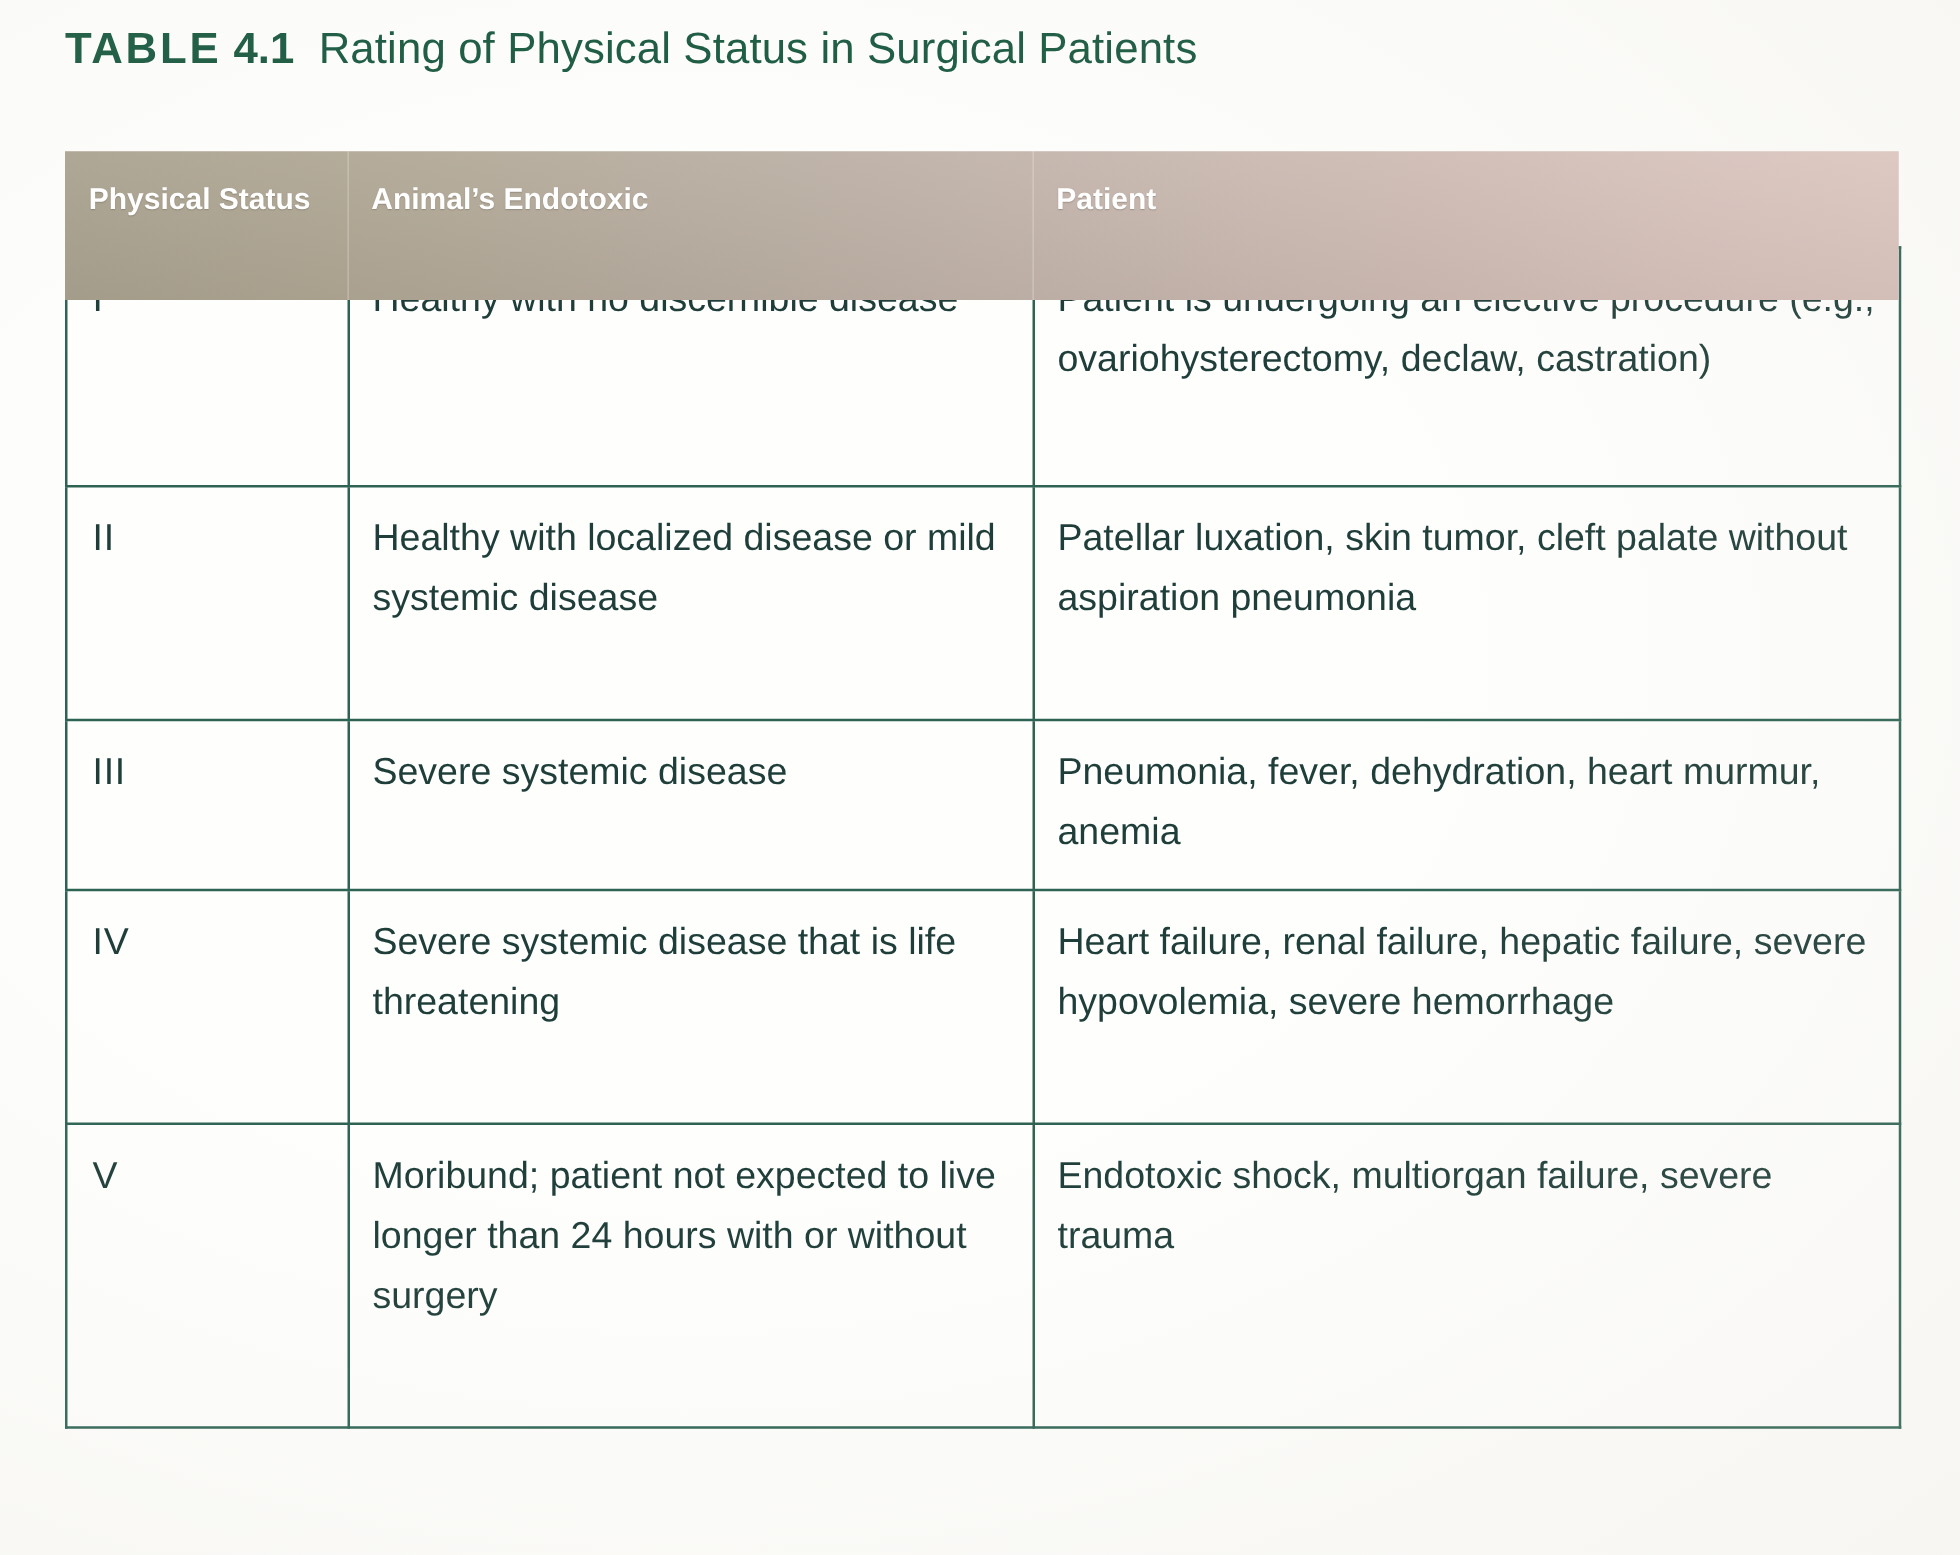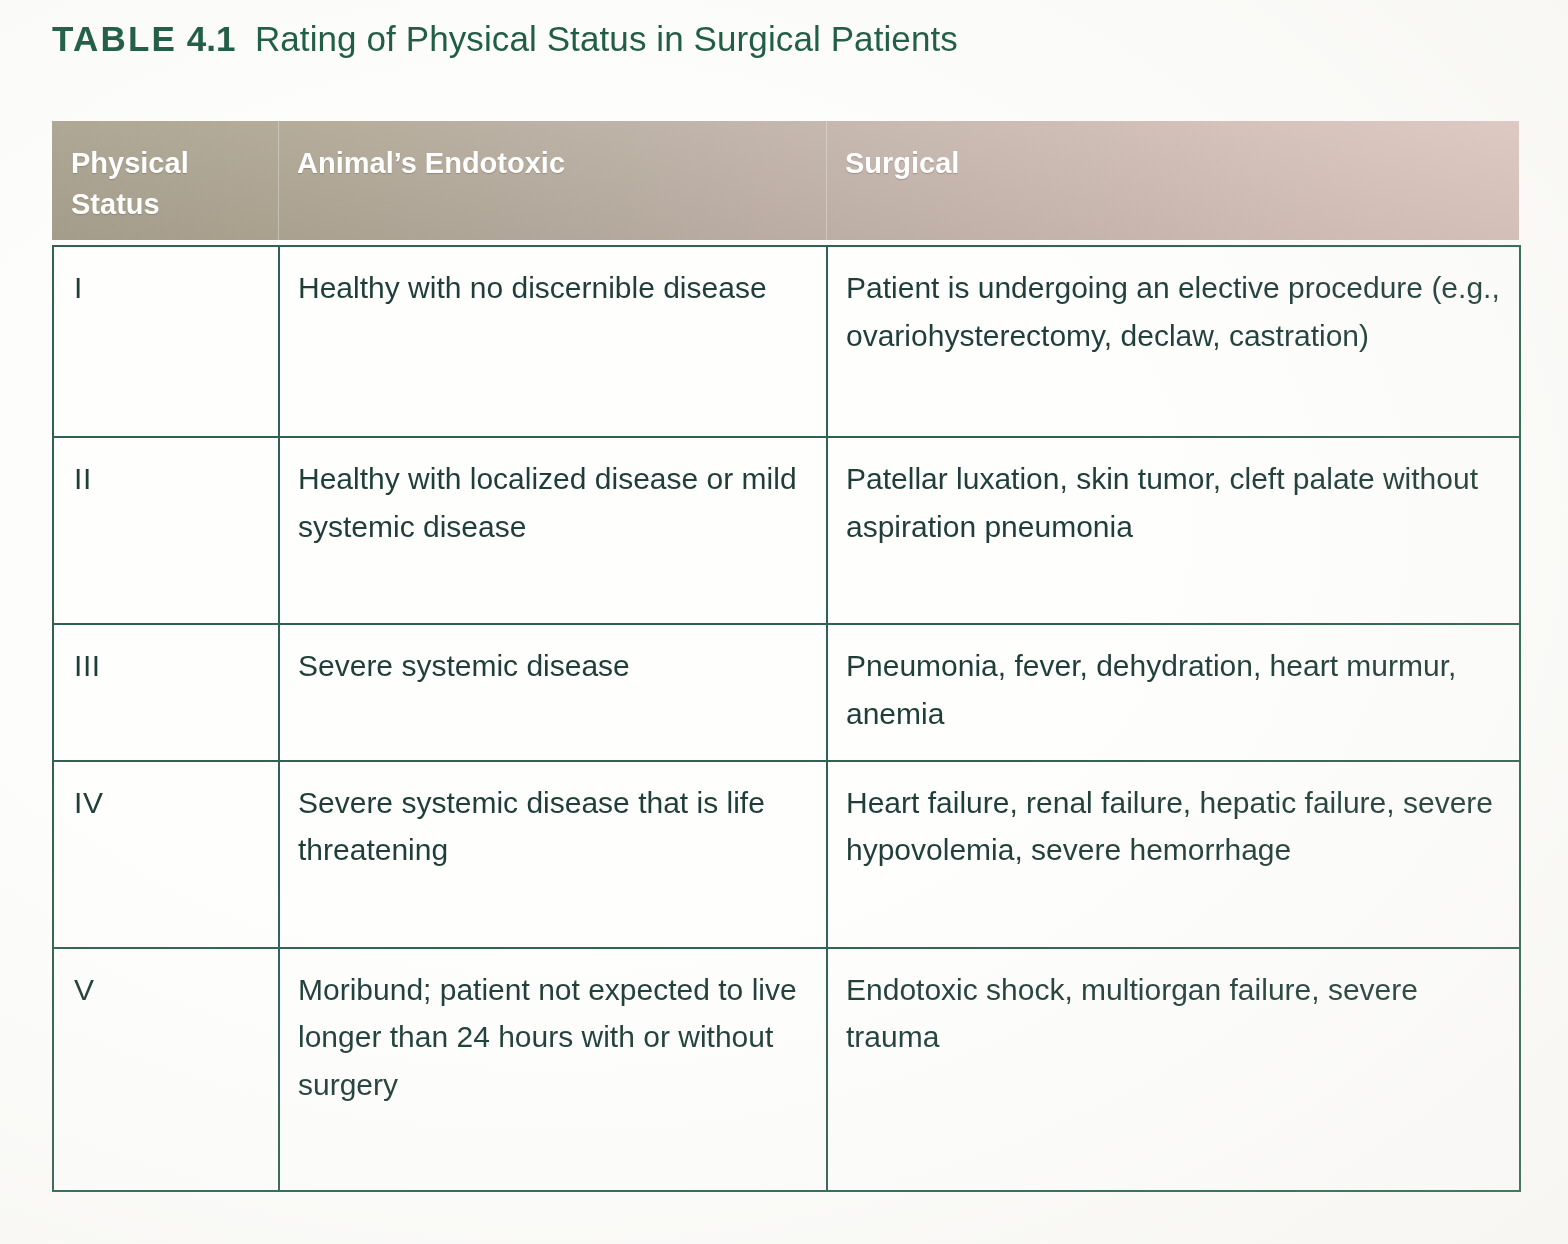--- a/index.html
+++ b/index.html
@@ -67,21 +67,21 @@
     table-layout: fixed;
     color: #1f3e39;
   }
   table.status-table col.c-status { width: 226px; }
   table.status-table col.c-condition { width: 548px; }
   table.status-table col.c-examples { width: 693px; }
 
   thead th {
     background: transparent;
     color: #ffffff;
-    font-size: 29px;
+    font-size: 24px;
     font-weight: 700;
     text-align: left;
     vertical-align: top;
     padding: 22px 16px 20px 18px;
     line-height: 1.42;
     border: none;
     position: relative;
     z-index: 2;
     text-shadow: 0 1px 1px rgba(90,80,70,0.35);
   }
@@ -165,21 +165,21 @@
       <colgroup>
         <col class="c-status">
         <col class="c-condition">
         <col class="c-examples">
       </colgroup>
       <thead>
         <tr>
 
           <th>Physical Status</th>
           <th>Animal’s Endotoxic</th>
-          <th>Surgical</th>
+          <th>Patient</th>
         </tr>
       </thead>
       <tbody>
         <tr class="r1">
           <td class="status-cell">I</td>
           <td>Healthy with no discernible disease</td>
           <td>Patient is undergoing an elective procedure (e.g., ovariohysterectomy, declaw, castration)</td>
         </tr>
         <tr class="r2">
           <td class="status-cell">II</td>

